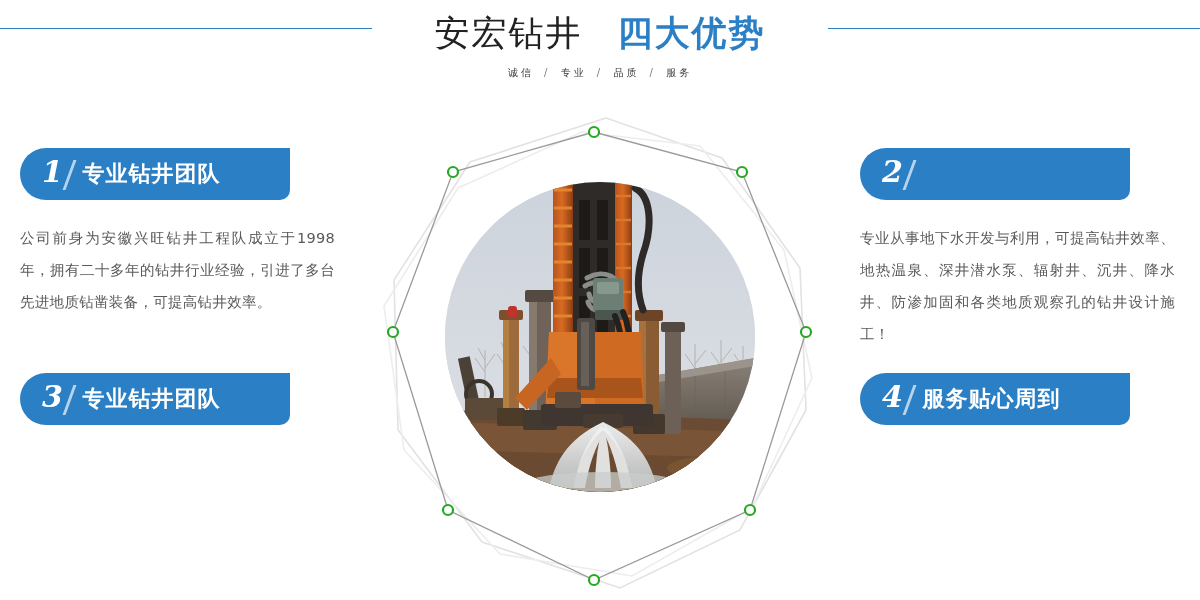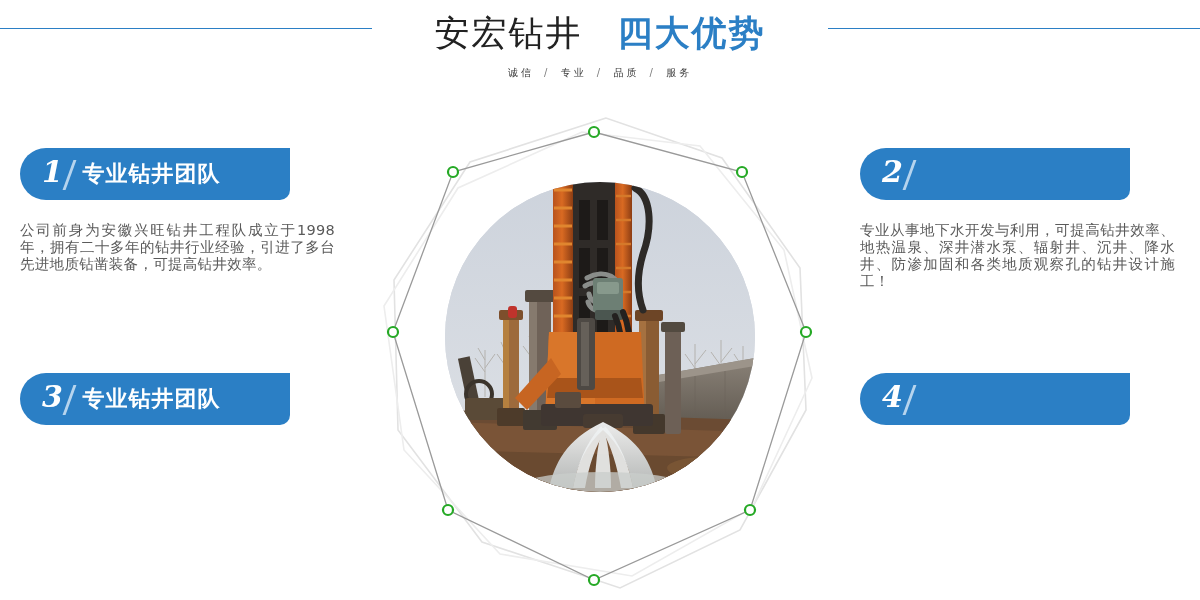--- a/index.html
+++ b/index.html
@@ -57,21 +57,21 @@
     opacity:.85;
   }
   .badge .btitle{
     font-size:22px;font-weight:700;color:#ffffff;letter-spacing:1px;
     white-space:nowrap;
   }
 
   .body-text{
     margin-top:22px;
     font-size:14.5px;
-    line-height:17px;
+    line-height:32px;
     color:#5a5a5a;
     letter-spacing:.3px;
     text-align:justify;
     width:315px;
   }
 
   
   .center-art{position:absolute;left:370px;top:110px;width:460px;height:490px;}
   .center-art svg{position:absolute;left:0;top:0;}
   .photo-circle{
@@ -127,20 +127,21 @@
       <span class="num">2</span>
       <span class="slash"></span>
     </div>
     <div class="body-text">专业从事地下水开发与利用，可提高钻井效率、地热温泉、深井潜水泵、辐射井、沉井、降水井、防渗加固和各类地质观察孔的钻井设计施工！</div>
   </div>
 
   <div class="col right" style="top:373px;">
     <div class="badge">
       <span class="num">4</span>
       <span class="slash"></span>
+      <span class="btitle">服务贴心周到</span>
     </div>
   </div>
 
   <div class="center-art">
 
     <svg width="460" height="490" viewBox="0 0 460 490">
 
       <polygon points="236,8 100,52 24,170 28,320 112,432 250,478 370,420 436,300 430,158 352,48" fill="none" stroke="#e2e2e2" stroke-width="1.6"></polygon>
       <polygon points="212,22 88,78 14,196 34,340 130,444 262,466 382,398 442,268 414,140 330,36" fill="none" stroke="#ededed" stroke-width="1.6"></polygon>
 

